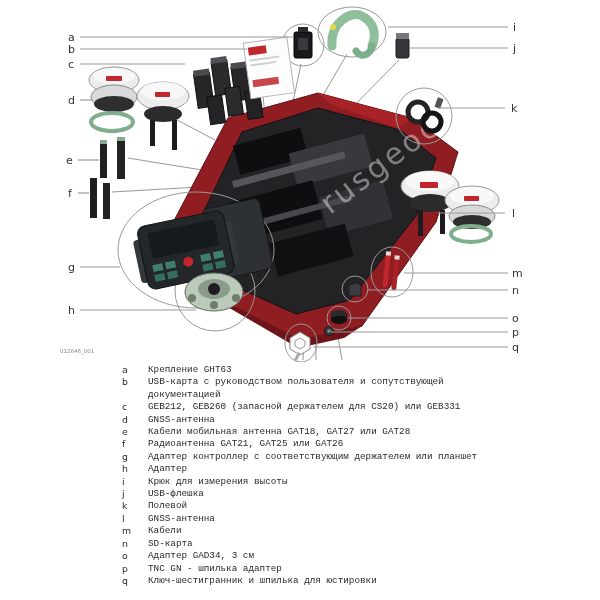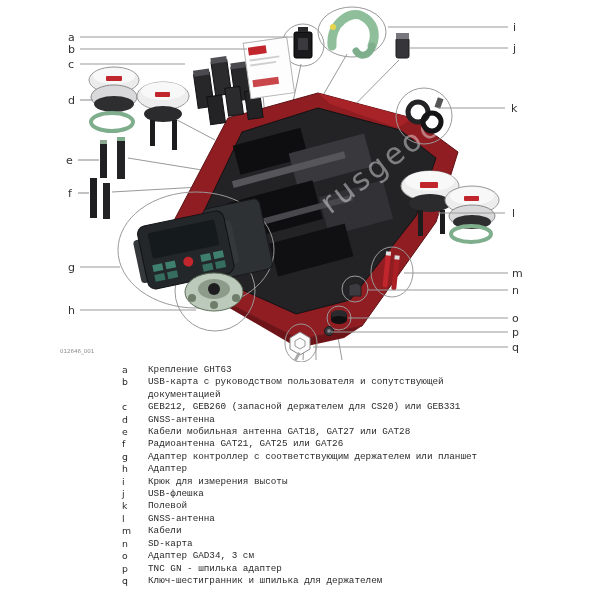--- a/index.html
+++ b/index.html
@@ -319,17 +319,17 @@
     <div class="lrow">
         <span class="ltr">o</span>
         <span class="ltx">Адаптер GAD34, 3 см</span>
       </div>
     <div class="lrow">
         <span class="ltr">p</span>
         <span class="ltx">TNC GN - шпилька адаптер</span>
       </div>
     <div class="lrow">
         <span class="ltr">q</span>
-        <span class="ltx">Ключ-шестигранник и шпилька для держателем</span>
+        <span class="ltx">Ключ-шестигранник и шпилька для юстировки</span>
       </div>
   </div>
 
 </div>
 
 </body></html>

